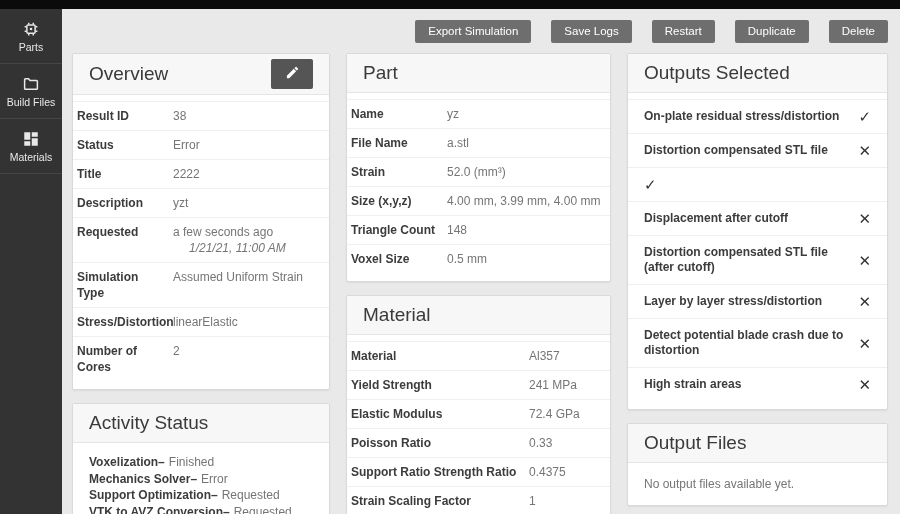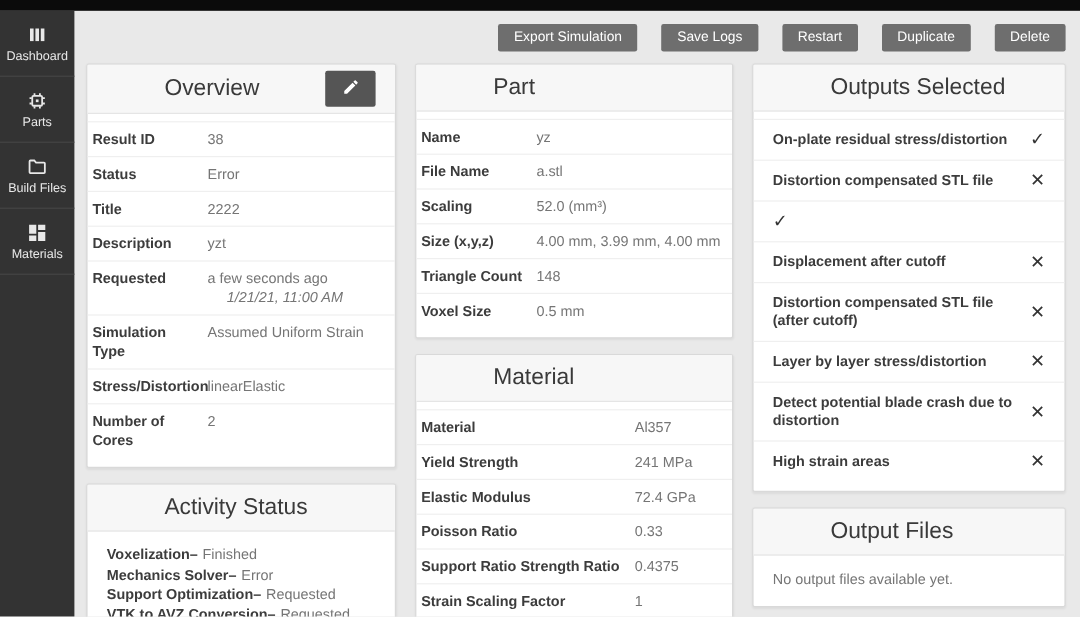--- a/index.html
+++ b/index.html
@@ -25,21 +25,21 @@
 
   .columns { display:flex; gap:16px; padding:0 12px 0 10px; align-items:flex-start; }
   .col1 { width:258px; flex:none; }
   .col2 { width:265px; flex:none; }
   .col3 { width:261px; flex:none; }
 
   .card { background:#ffffff; border:1px solid #d9d9d9; border-radius:2px; margin-bottom:13px;
           box-shadow:0 1px 2px rgba(0,0,0,0.06); }
   .card-header { background:#f7f7f7; border-bottom:1px solid #e5e5e5; padding:5px 16px; min-height:38px;
                  display:flex; align-items:center; justify-content:space-between; }
-  .card-title { font-size:19px; color:#3a3a3a; line-height:28px; font-weight:400;margin-left:48px; }
+  .card-title { font-size:19px; color:#3a3a3a; line-height:28px; font-weight:400; }
   .edit-btn { width:42px; height:30px; background:#555555; border:none; border-radius:2px;
               display:flex; align-items:center; justify-content:center; cursor:pointer; }
 
   .card-body { padding:6px 0 8px; }
   .row { display:flex; padding:6px 4px; border-top:1px solid #efefef; font-size:12px; line-height:16px; }
   .row:first-child { border-top:none; }
   .card-body .row:first-child { border-top:1px solid #efefef; }
   .row .label { font-weight:bold; color:#3c3c3c; width:96px; flex:none; padding-right:6px; }
   .material-card .row .label { width:178px; }
   .row .value { color:#757575; }
@@ -57,32 +57,20 @@
 
   .empty-msg { font-size:12px; color:#757575; }
 </style>
 </head>
 <body>
 
 <div class="app">
   <div class="topstrip"></div>
 
   <div class="sidebar">
-    <div class="side-item">
-      <span class="icn">
-        <svg viewBox="0 0 24 24" width="18" height="18">
-            <g fill="#e8e8e8">
-              <rect x="4" y="5" width="4" height="14"></rect>
-              <rect x="10" y="5" width="4" height="14"></rect>
-              <rect x="16" y="5" width="4" height="14"></rect>
-            </g>
-          </svg>
-      </span>
-      <span class="lbl">Dashboard</span>
-    </div>
     <div class="side-item">
       <span class="icn">
         <svg viewBox="0 0 24 24" width="18" height="18" fill="none" stroke="#e8e8e8" stroke-width="2">
             <rect x="6.5" y="6.5" width="11" height="11" rx="1.5"></rect>
             <rect x="10.5" y="10.5" width="3" height="3" fill="#e8e8e8" stroke="none"></rect>
             <path d="M9 6V3.5M15 6V3.5M9 20.5V18M15 20.5V18M6 9H3.5M6 15H3.5M20.5 9H18M20.5 15H18"></path>
           </svg>
       </span>
       <span class="lbl">Parts</span>
     </div>
@@ -196,21 +184,21 @@
           <div class="card-body">
             <div class="row">
               <span class="label">Name</span>
               <span class="value">yz</span>
             </div>
             <div class="row">
               <span class="label">File Name</span>
               <span class="value">a.stl</span>
             </div>
             <div class="row">
-              <span class="label">Scaling</span>
+              <span class="label">Strain</span>
               <span class="value">52.0 (mm³)</span>
             </div>
             <div class="row">
               <span class="label">Size (x,y,z)</span>
               <span class="value">4.00 mm, 3.99 mm, 4.00 mm</span>
             </div>
             <div class="row">
               <span class="label">Triangle Count</span>
               <span class="value">148</span>
             </div>

